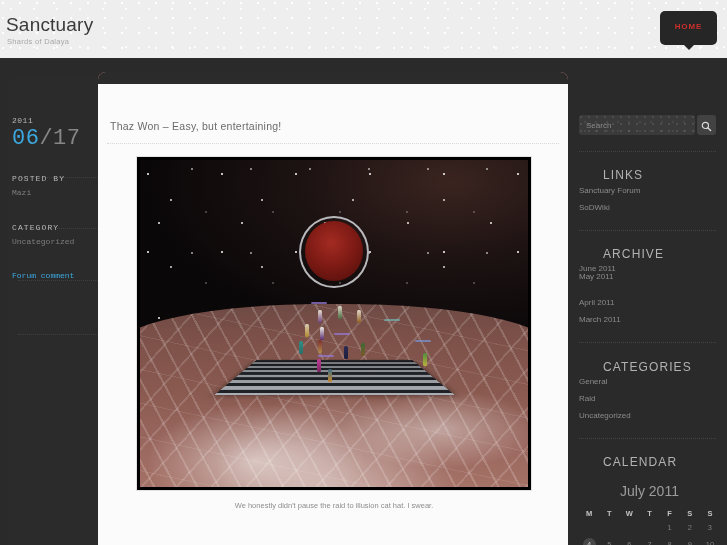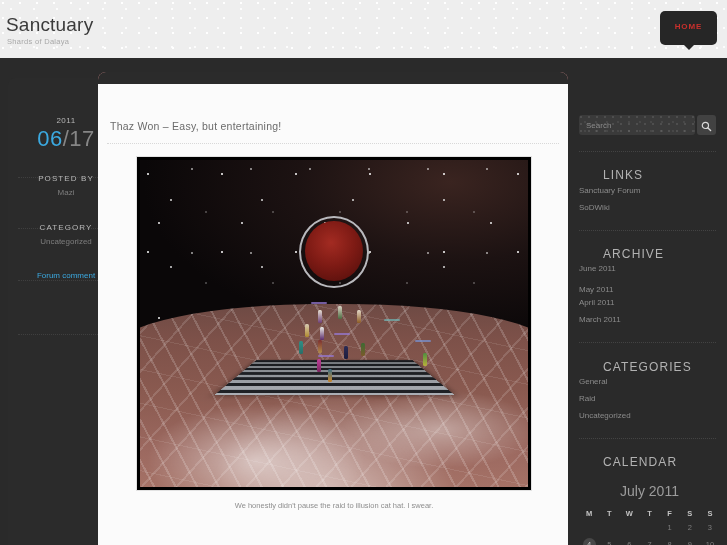--- a/index.html
+++ b/index.html
@@ -92,21 +92,21 @@
   #meta-sidebar {
     position: absolute;
     left: 8px; top: 78px;
     width: 104px; height: 467px;
     background: #2b2b2b;
     border-radius: 7px 0 0 0;
     color: #9a9a9a;
     z-index: 6;
   }
 
-  .meta-block { position: absolute; left: 13px; width: 104px; text-align: center; padding-right: 14px; }
+  .meta-block { position: absolute; left: 4px; width: 104px; text-align: left; padding-right: 14px; font-family: Liberation Mono, monospace; }
 
   #meta-year { top: 38px; font-size: 8px; color: #b6b6b6; letter-spacing: 0.5px; }
   #meta-date { top: 48px; font-size: 22px; letter-spacing: 0.5px; }
   #meta-date .mm { color: #3ba9e0; }
   #meta-date .dd { color: #868686; }
 
   .meta-sep {
     position: absolute;
     left: 10px; width: 84px; height: 0;
     border-top: 1px dotted #3f3f3f;
@@ -474,21 +474,21 @@
     <div class="side-sep" style="top:93px;"></div>
 
     <div class="side-head" style="top:110px;">LINKS</div>
     <div class="side-link" style="top:128px;">Sanctuary Forum</div>
     <div class="side-link" style="top:145px;">SoDWiki</div>
 
     <div class="side-sep" style="top:172px;"></div>
 
     <div class="side-head" style="top:189px;">ARCHIVE</div>
     <div class="side-link" style="top:206px;">June 2011</div>
-    <div class="side-link" style="top:227px;text-align:right;">May 2011</div>
+    <div class="side-link" style="top:214px;text-align:right;">May 2011</div>
     <div class="side-link" style="top:240px;">April 2011</div>
     <div class="side-link" style="top:257px;">March 2011</div>
 
     <div class="side-sep" style="top:284px;"></div>
 
     <div class="side-head" style="top:302px;">CATEGORIES</div>
     <div class="side-link" style="top:319px;">General</div>
     <div class="side-link" style="top:336px;">Raid</div>
     <div class="side-link" style="top:353px;">Uncategorized</div>
 

